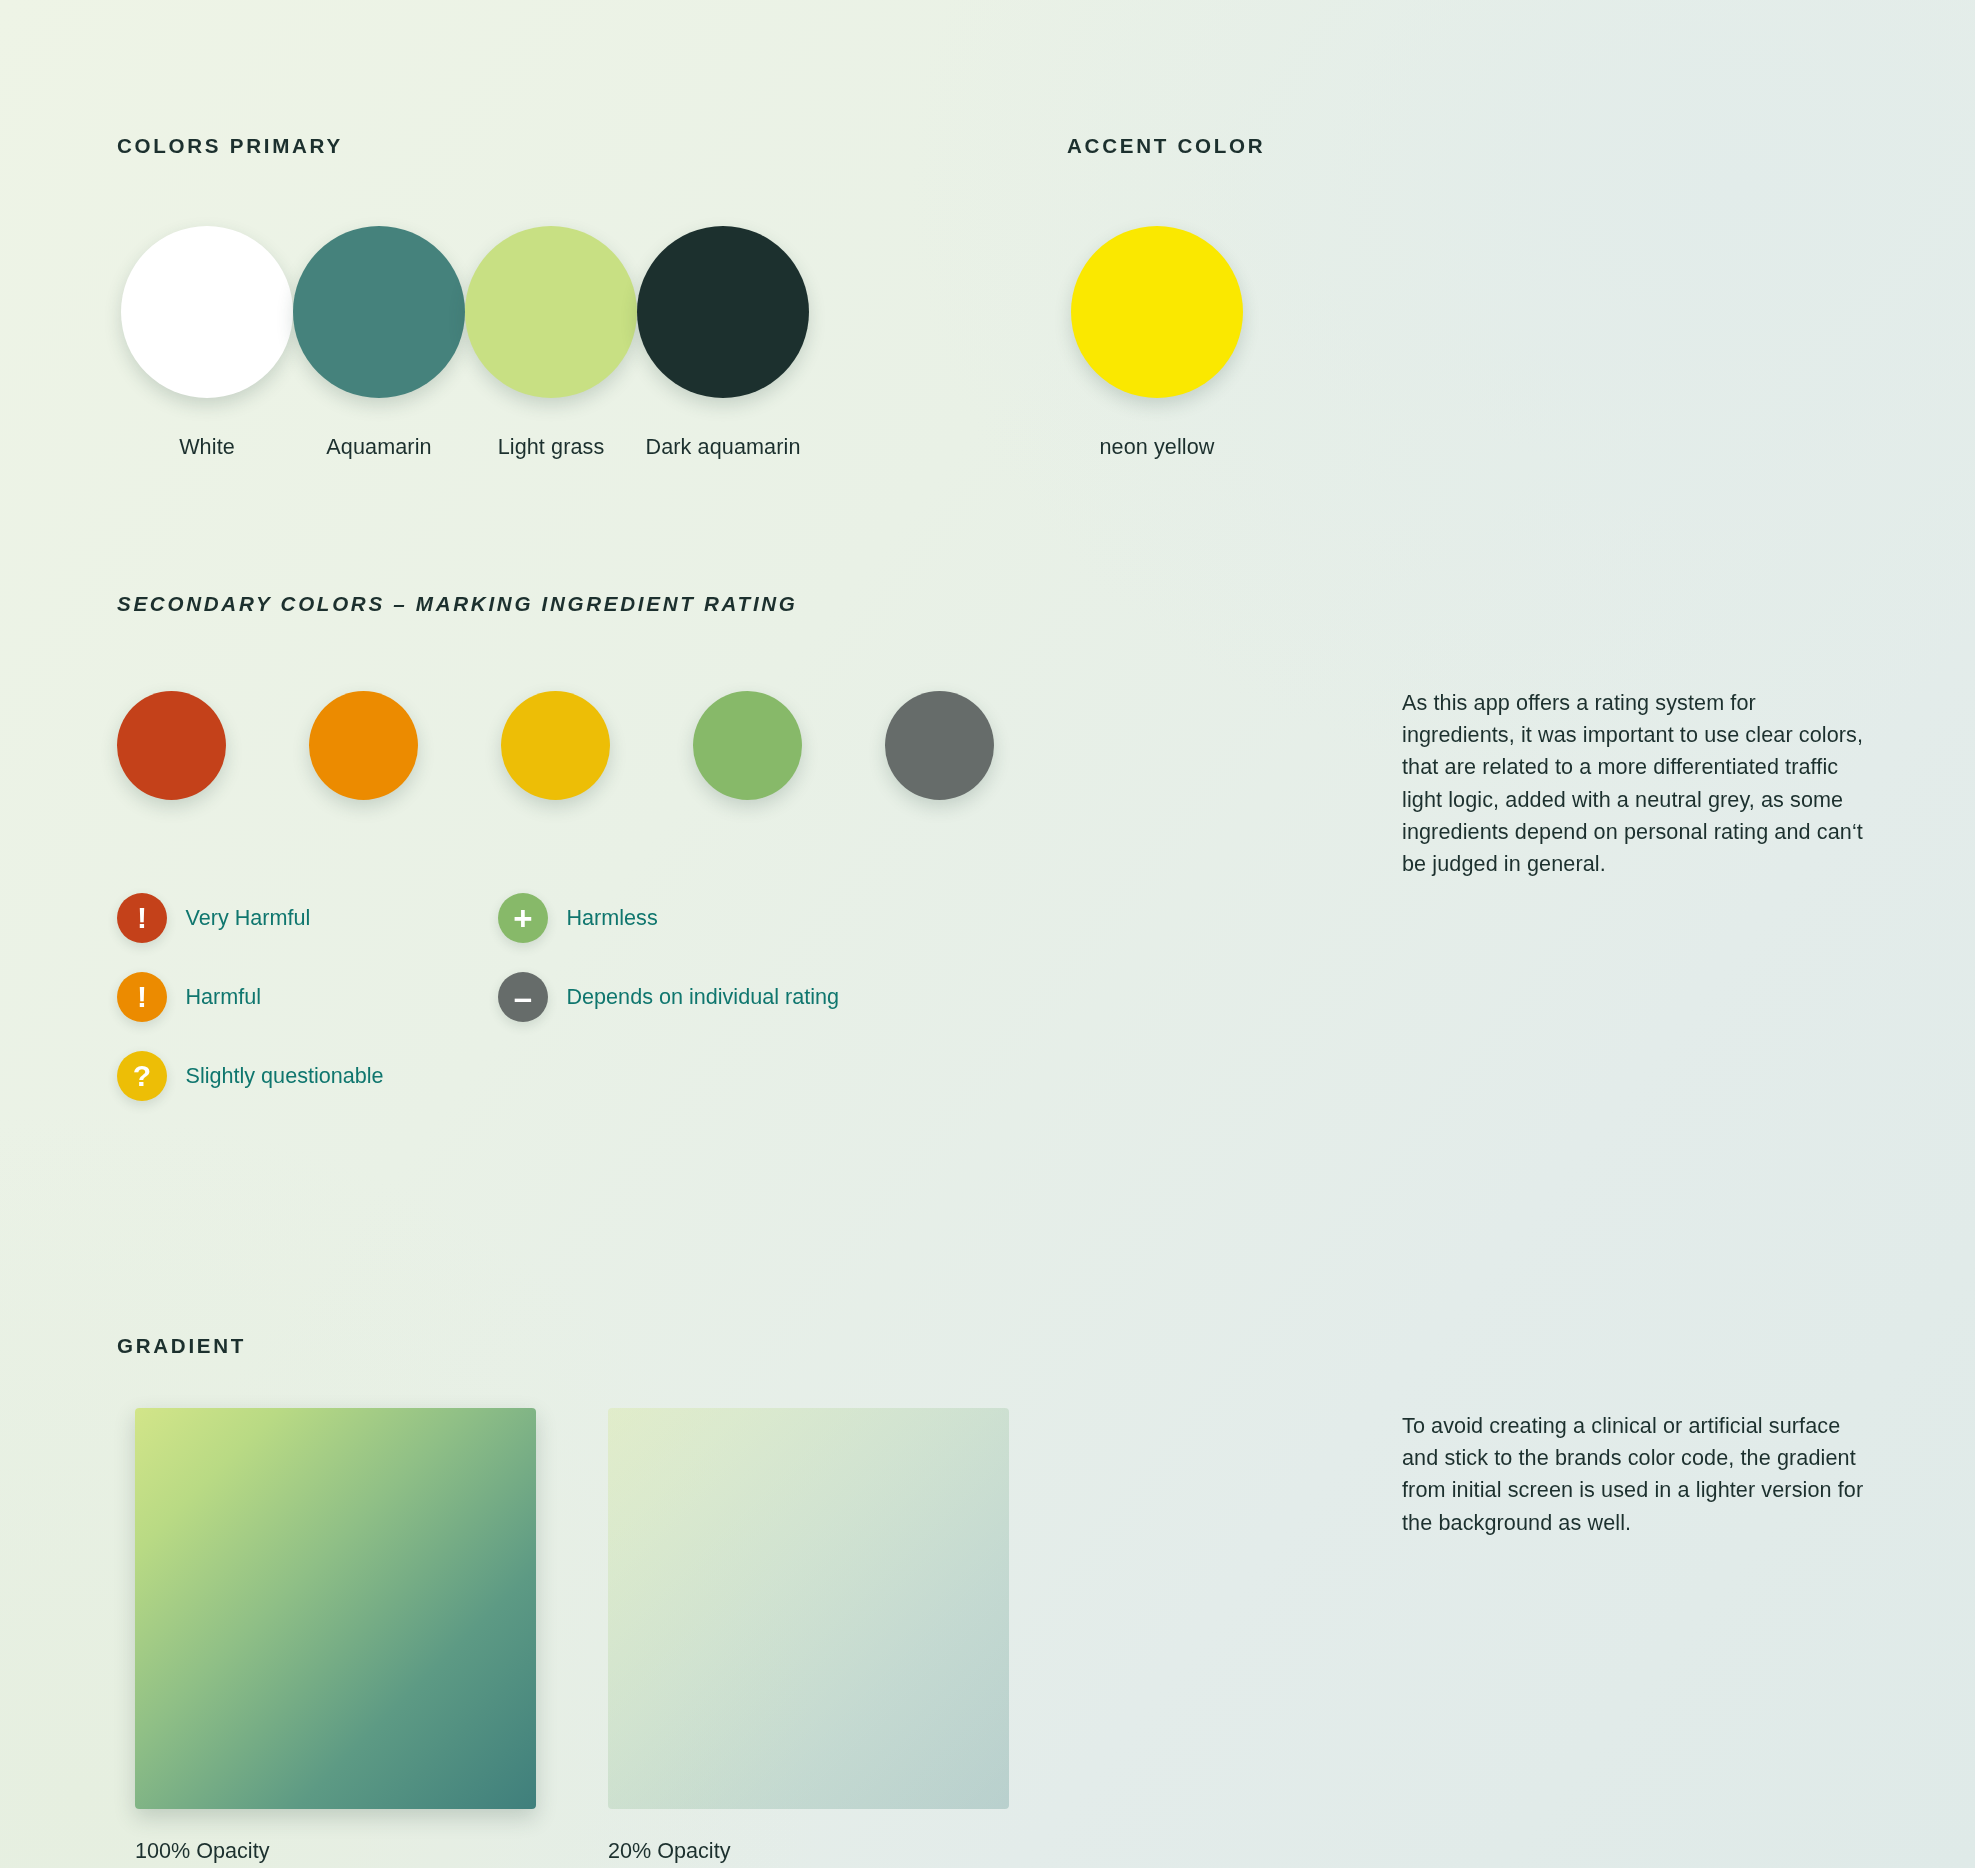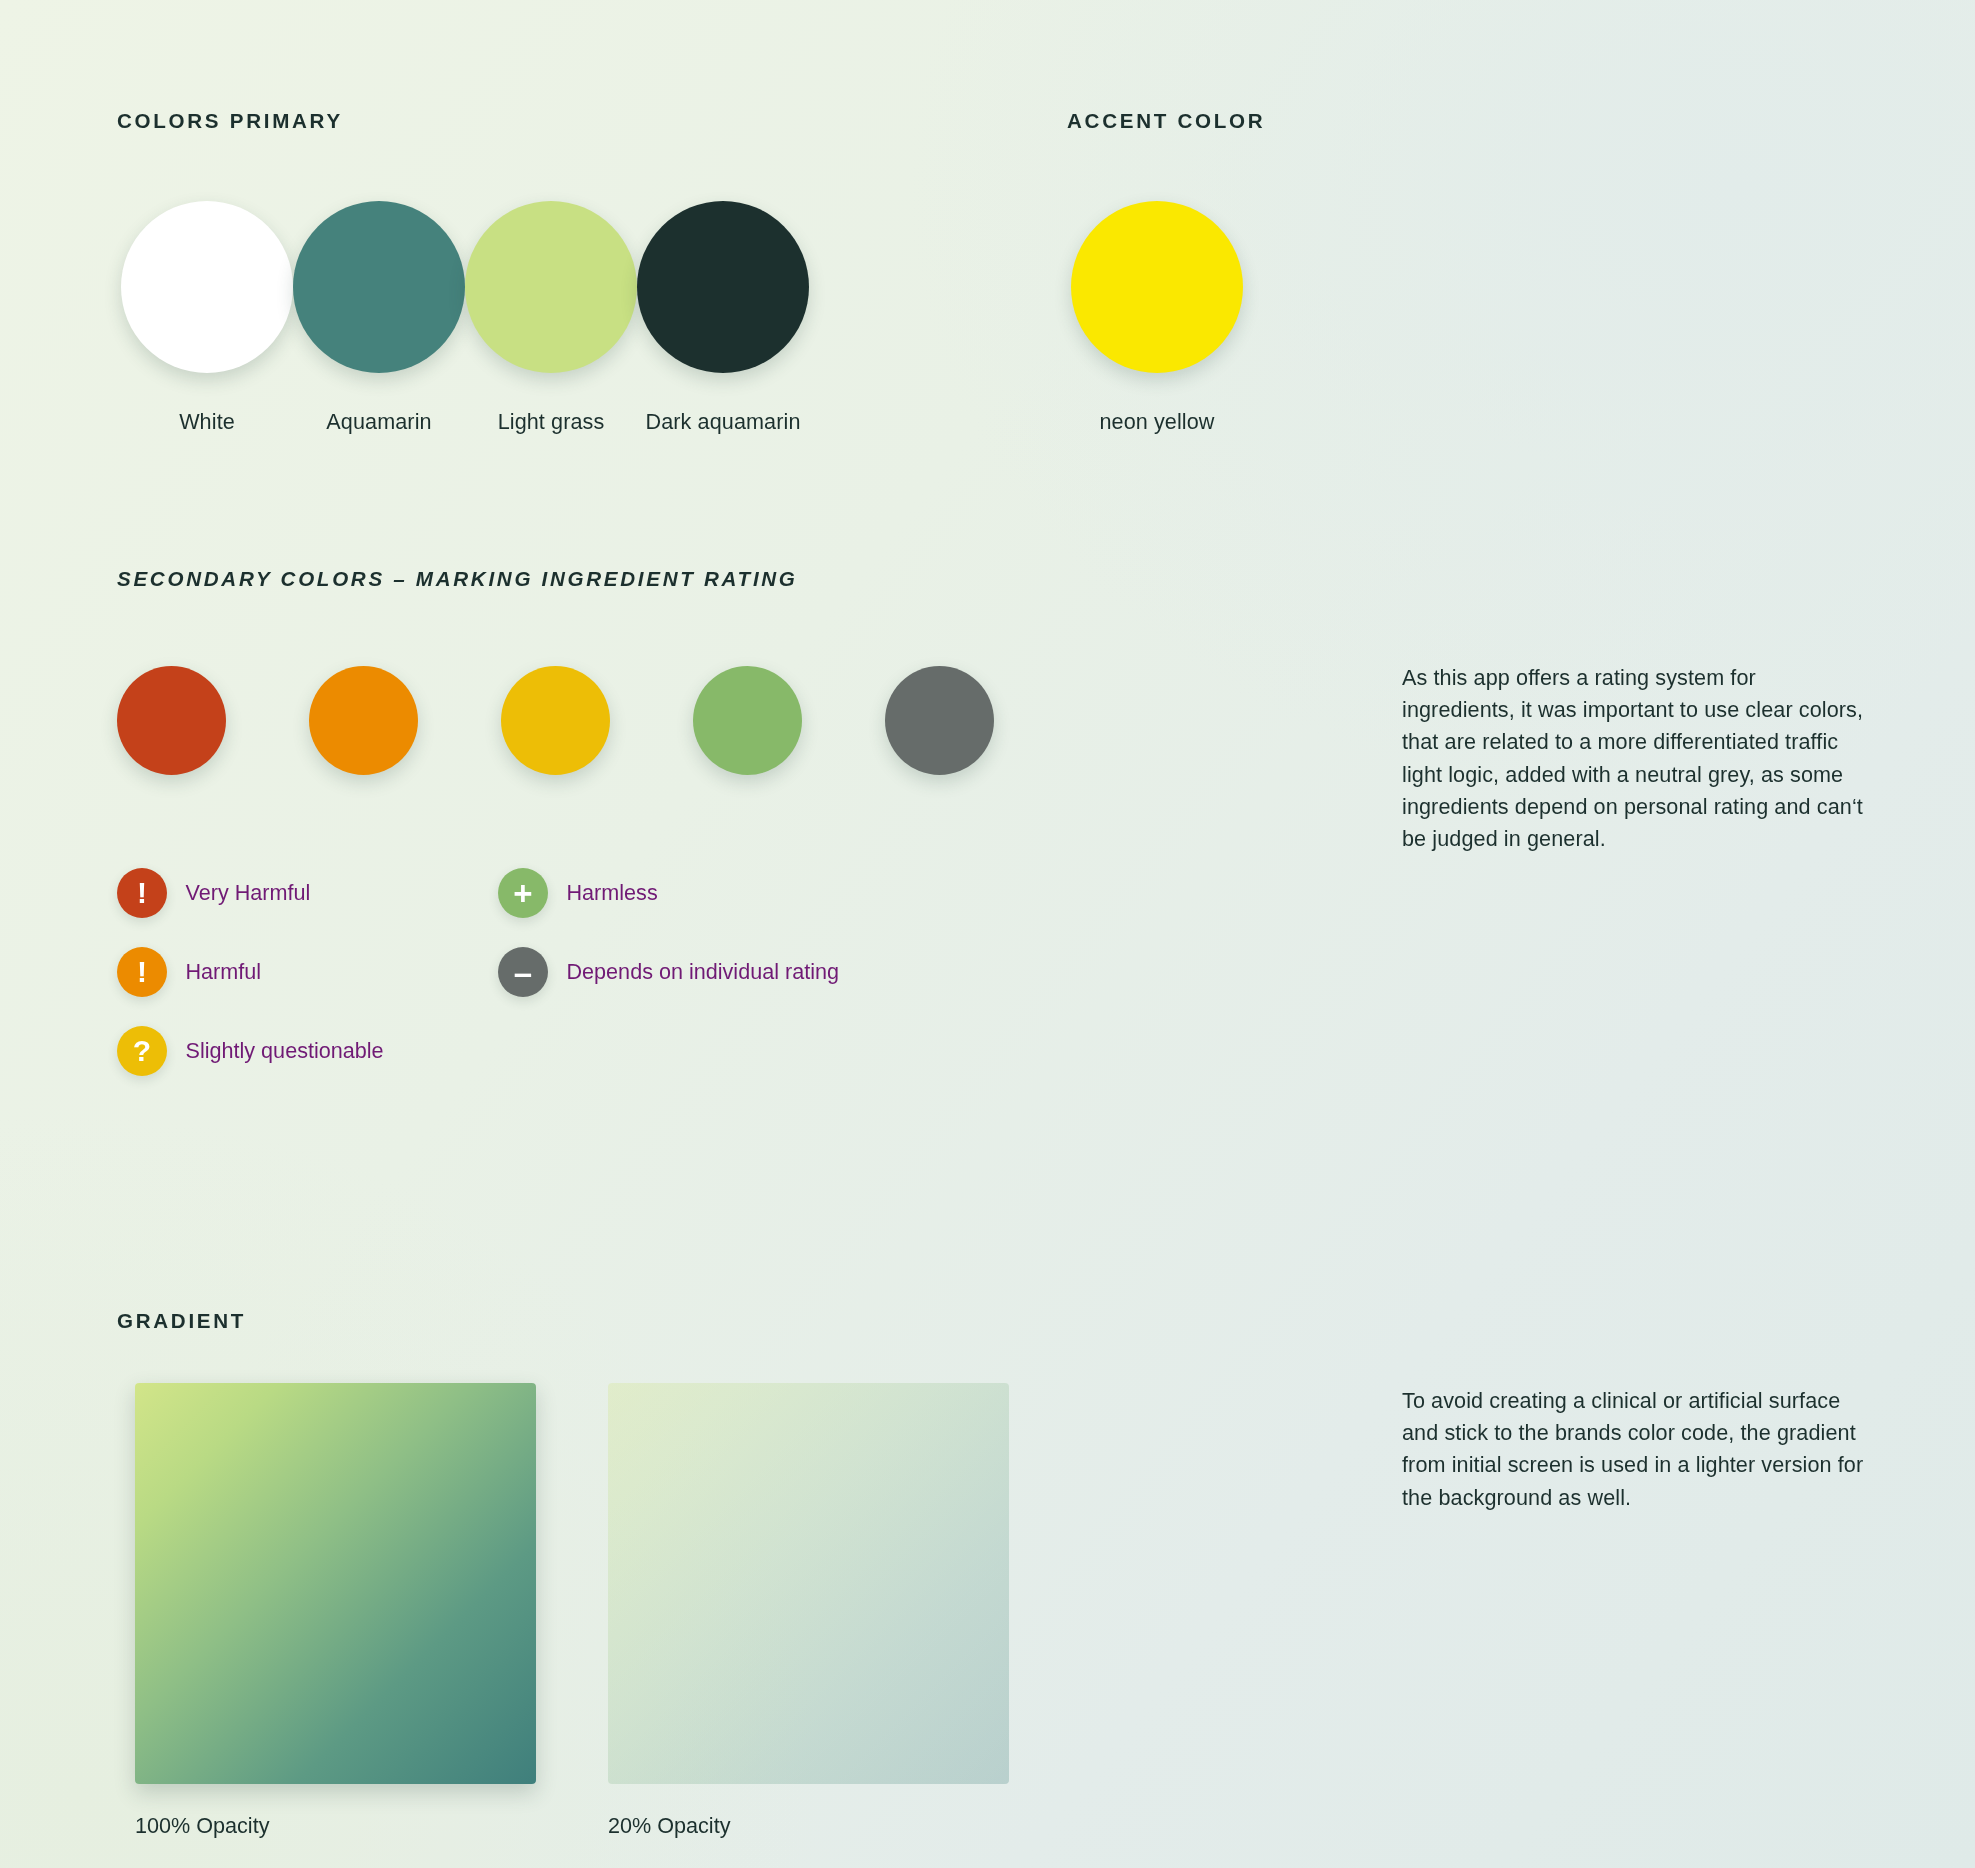--- a/index.html
+++ b/index.html
@@ -18,20 +18,21 @@
       radial-gradient(ellipse 1234px 1132px at 4% 96%, #e6efe0 0%, rgba(230,239,224,0) 60%),
       linear-gradient(128deg, #eef4e6 0%, #e9f1e6 38%, #e3ecea 72%, #dfeae8 100%);
     color: #1c302e;
     overflow: hidden;
     position: relative;
   }
 
   .page {
     position: absolute;
     inset: 0;
+    margin-top: 25px;
   }
 
   
   .section-heading {
     position: absolute;
     font-weight: 700;
     font-size: 20.6px;
     letter-spacing: 2.7px;
     color: #1c302e;
     white-space: nowrap;
@@ -100,21 +101,21 @@
     flex: 0 0 auto;
     box-shadow: 0 4.1px 10.3px rgba(40,70,60,0.14);
   }
 
   .legend-badge.sym-plus,
   .legend-badge.sym-minus { font-size: 33px; }
 
   .legend-label {
     margin-left: 18.5px;
     font-size: 21.6px;
-    color: #701a75;
+    color: #0f766e;
     white-space: nowrap;
   }
 
   .gradient-tile-wrap {
     position: absolute;
     display: flex;
     flex-direction: column;
     padding-left: 18px;
   }
 

